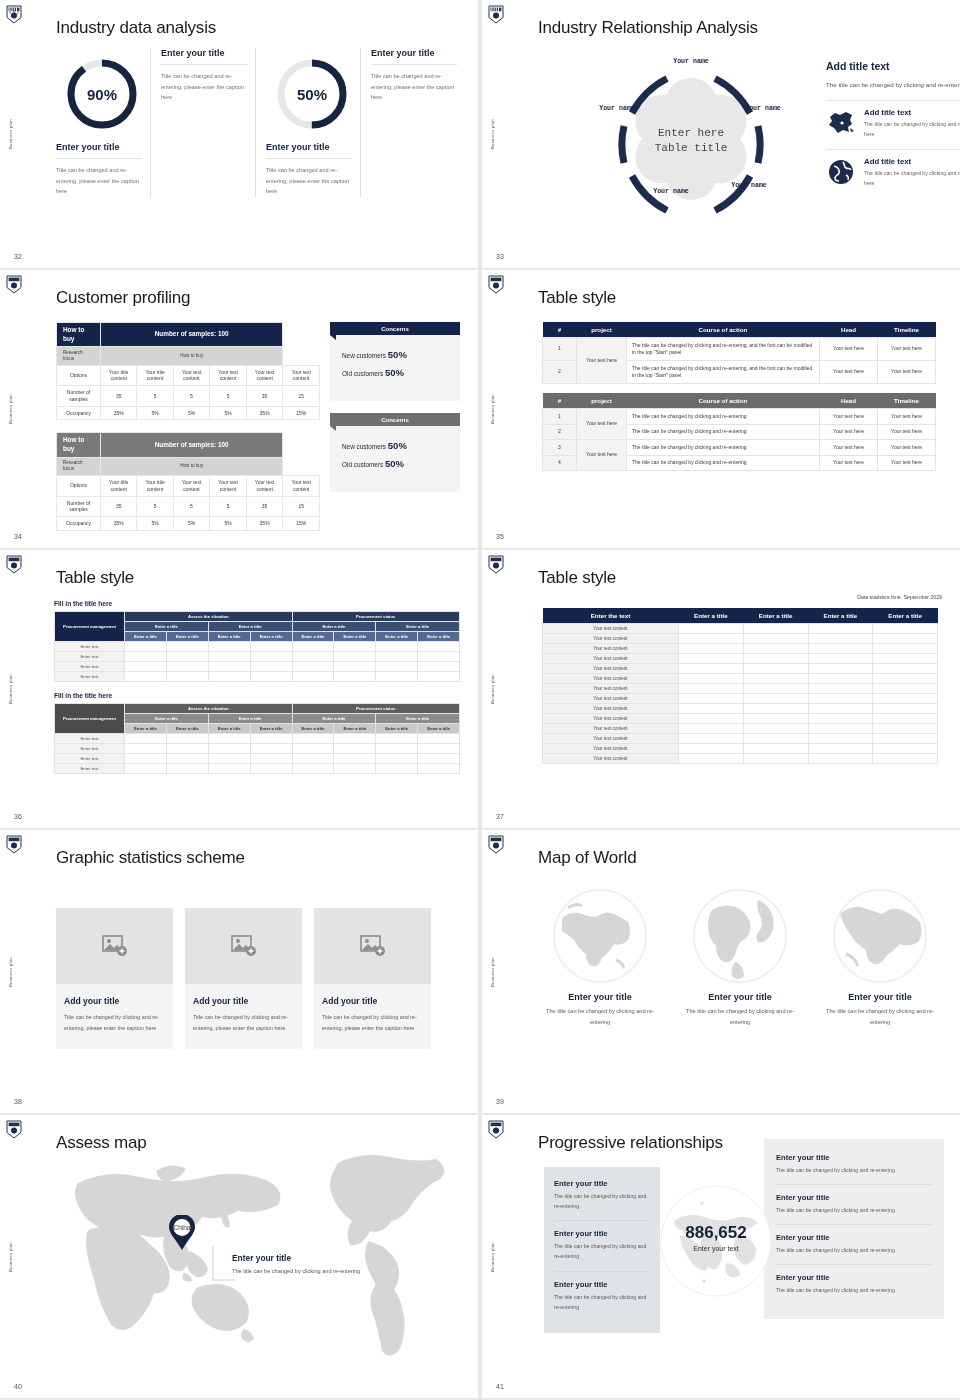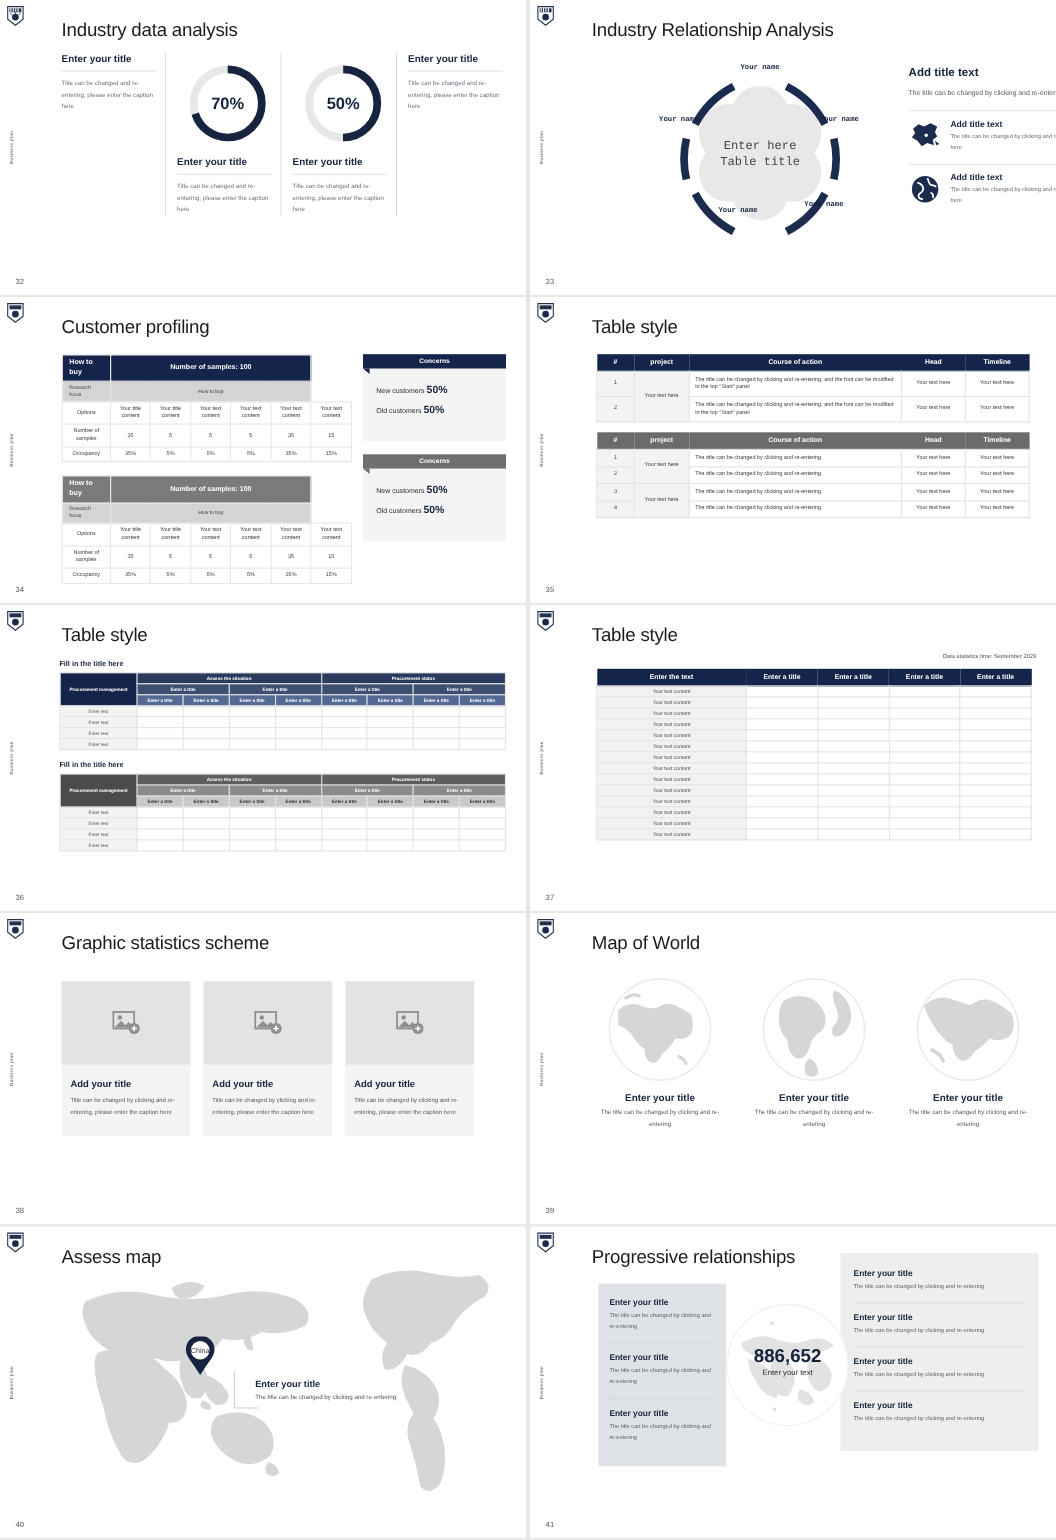--- a/index.html
+++ b/index.html
@@ -119,21 +119,21 @@
   .proctbl tbody td.rl { background: #f3f3f3; color: #555; }
 
   
   .dstat { position: absolute; right: 18px; top: 44px; font-size: 5.2px; color: #4b4b4b; }
   .listtbl { font-size: 4.6px; }
   .listtbl th { font-size: 6.2px; font-weight: 700; padding: 4px 2px; }
   .listtbl td { border: 1px solid #e3e3e3; height: 10px; padding: 0 2px; }
   .listtbl td.first { background: #f2f2f2; text-align: center; color: #4a4a4a; }
 
   
-  .cards { display: flex; gap: 12px; margin-top: 4px; }
+  .cards { display: flex; gap: 12px; margin-top: 20px; }
   .card { width: 117px; }
   .card .ph { height: 76px; background: #e4e2e2; display: flex;
               align-items: center; justify-content: center; }
   .card .cap { background: #f4f4f4; padding: 12px 8px 16px; }
   .card h4 { font-size: 8.6px; font-weight: 700; color: #16233d; margin-bottom: 6px; }
   .card p { font-size: 5.4px; line-height: 1.95; color: #5b5b5b; }
 
   
   .globes { display: flex; gap: 16px; margin-top: 6px; justify-content: center; }
   .gcell { width: 130px; text-align: center; }
@@ -180,33 +180,33 @@
       <path d="M5 8.6 3.4 7.2M11 8.6l1.6-1.4M8 7.4V5.6" stroke="#1b2a4a" stroke-width="0.8"></path>
     </svg>
     <div class="railtext">Business plan</div>
     <div class="stitle">Industry data analysis</div>
     <div class="pgnum">32</div>
 
     <div class="body">
       <div class="donuts">
 
         <div class="dcell">
+          <div class="ring">
+            <svg width="76" height="76" viewBox="0 0 76 76">
+              <circle cx="38" cy="38" r="31" fill="none" stroke="#e6e7e9" stroke-width="7"></circle>
+              <circle cx="38" cy="38" r="31" fill="none" stroke="#16243f" stroke-width="7" stroke-dasharray="175.3 194.8" stroke-linecap="butt" transform="rotate(-90 38 38)"></circle>
+            </svg>
+            <div class="pct">90%</div>
+          </div>
           <div class="dtitle">Enter your title</div>
           <div class="dsep"></div>
           <div class="dcap">Title can be changed and re-entering, please enter the caption here</div>
         </div>
 
         <div class="dcell">
-          <div class="ring">
-            <svg width="76" height="76" viewBox="0 0 76 76">
-              <circle cx="38" cy="38" r="31" fill="none" stroke="#e6e7e9" stroke-width="7"></circle>
-              <circle cx="38" cy="38" r="31" fill="none" stroke="#16243f" stroke-width="7" stroke-dasharray="136.3 194.8" stroke-linecap="butt" transform="rotate(-90 38 38)"></circle>
-            </svg>
-            <div class="pct">70%</div>
-          </div>
           <div class="dtitle">Enter your title</div>
           <div class="dsep"></div>
           <div class="dcap">Title can be changed and re-entering, please enter the caption here</div>
         </div>
 
         <div class="dcell">
           <div class="ring">
             <svg width="76" height="76" viewBox="0 0 76 76">
               <circle cx="38" cy="38" r="31" fill="none" stroke="#e6e7e9" stroke-width="7"></circle>
               <circle cx="38" cy="38" r="31" fill="none" stroke="#16243f" stroke-width="7" stroke-dasharray="97.4 194.8" stroke-linecap="butt" transform="rotate(-90 38 38)"></circle>

